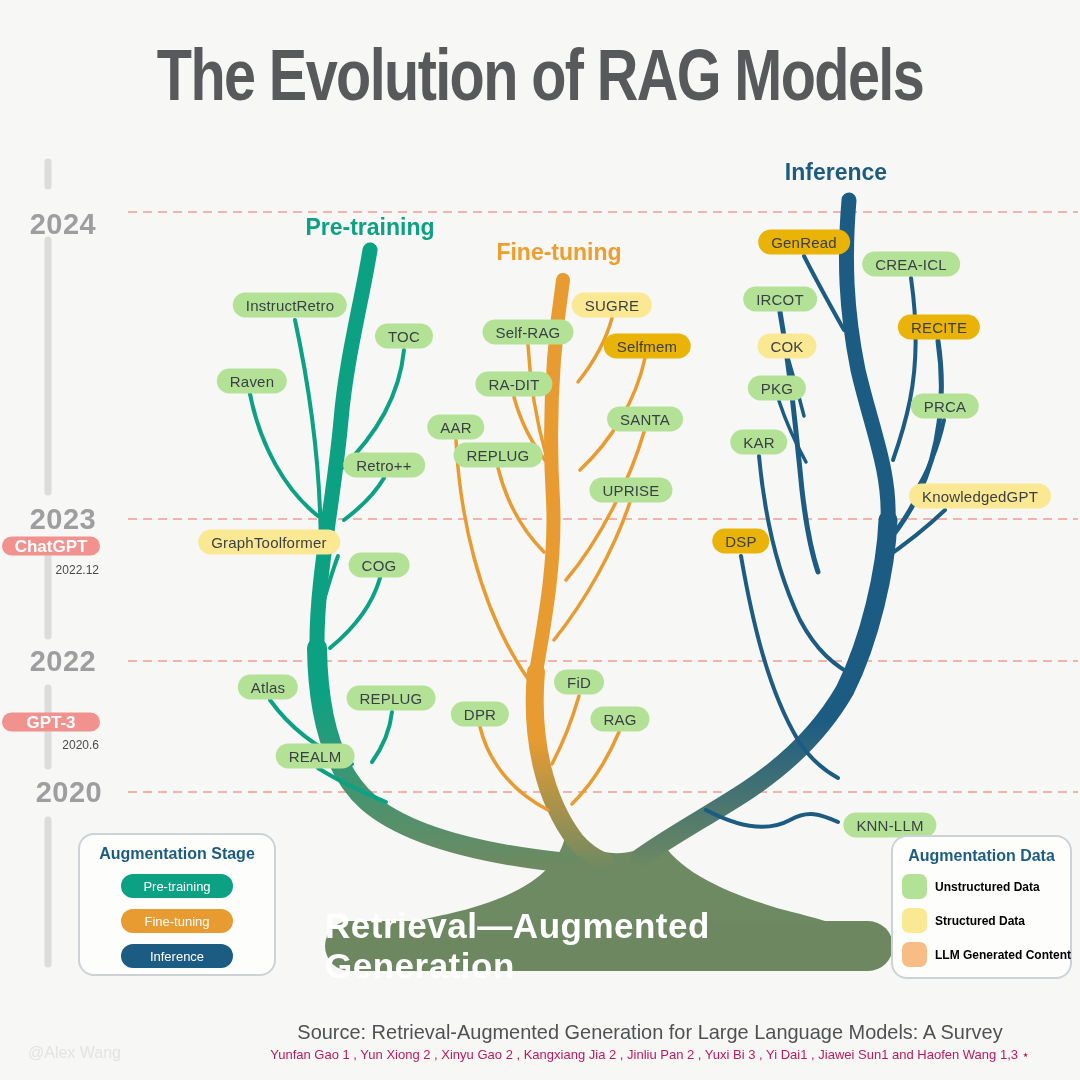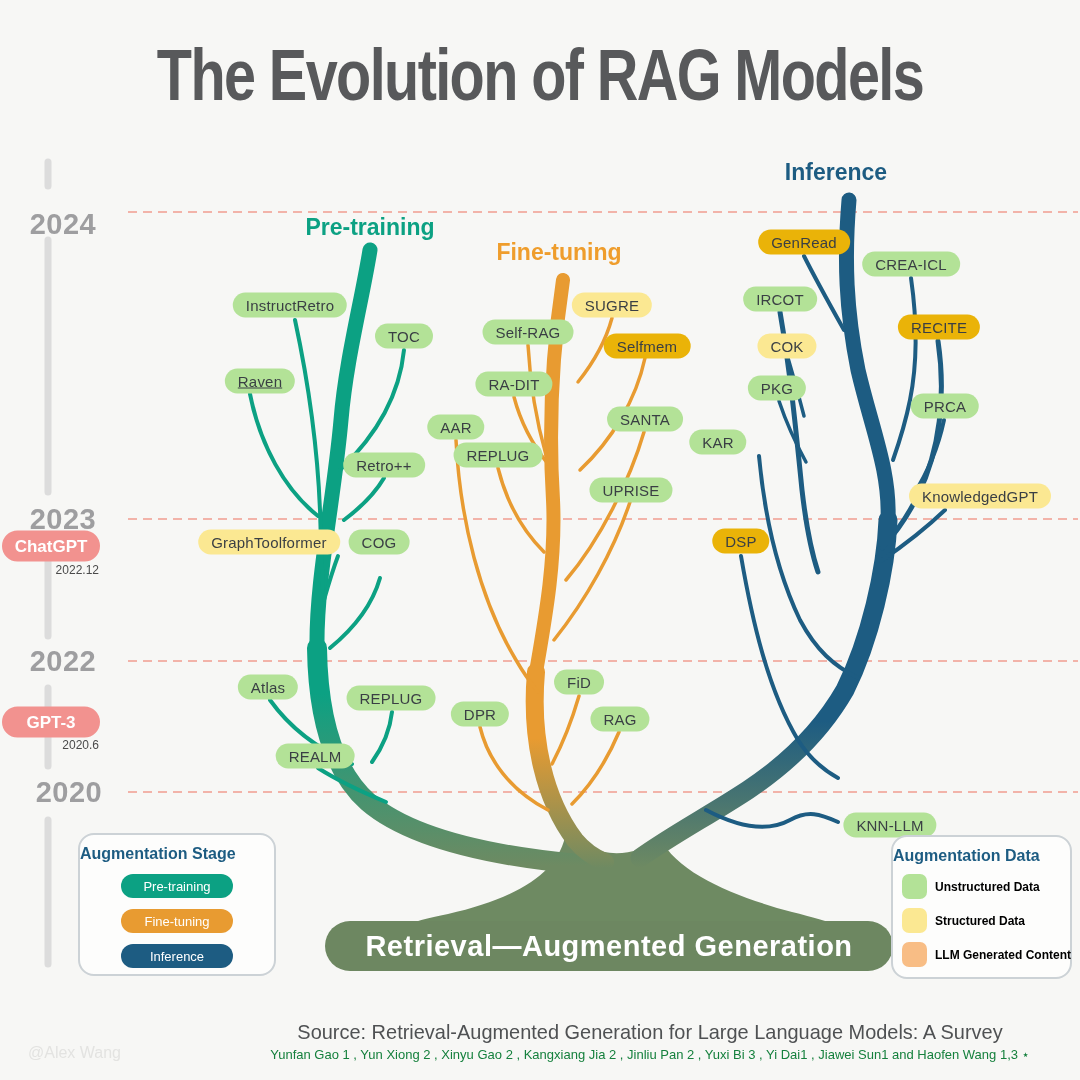--- a/index.html
+++ b/index.html
@@ -6,50 +6,50 @@
   body{font-family:"Liberation Sans", sans-serif; background:#e9e9e7;}
   #stage{position:relative; width:1080px; height:1080px; background:#f7f7f5; overflow:hidden;padding-left:8px;}
   #stage svg.tree{position:absolute; left:0; top:0;}
 
   .page-title{position:absolute; left:0; top:34px; width:1080px; text-align:center;
     font-size:72px; font-weight:bold; color:#58595b; letter-spacing:-2px;
     transform:scaleX(0.8); transform-origin:540px 0;}
 
   .year-label{position:absolute; width:110px; text-align:center; font-size:29px; font-weight:bold;
     color:#9e9ea0; letter-spacing:0.5px; transform:translateY(-50%);}
-  .event-pill{position:absolute; left:2px; width:98px; height:31px; border-radius:16px;
+  .event-pill{position:absolute; left:2px; width:98px; height:19px; border-radius:16px;
     background:#f2928f; color:#fff; font-size:17px; font-weight:bold; display:flex;
     align-items:center; justify-content:center; transform:translateY(-50%);}
   .event-date{position:absolute; left:0; width:99px; text-align:right; font-size:12px; color:#4a4a4a;}
 
   .branch-heading{position:absolute; transform:translate(-50%,-50%); font-size:23px; font-weight:bold; white-space:nowrap;}
 
   .model{position:absolute; transform:translate(-50%,-50%); white-space:nowrap;
     font-size:15px; color:#3a3f44; padding:4px 13px; border-radius:15px; letter-spacing:0.2px;}
   .model.unstructured{background:#b3e297;}
   .model.structured{background:#fbe892;}
   .model.llm{background:#eab308;}
 
   .trunk-pill{position:absolute; left:325px; top:921px; width:568px; height:50px;
     background:#6d8761; border-radius:25px; display:flex; align-items:center; justify-content:center;
-    color:#fff; font-size:29px; font-weight:bold; letter-spacing:0.5px;}
+    color:#fff; font-size:35px; font-weight:bold; letter-spacing:0.5px;}
 
   .legend{position:absolute; background:#fdfdfc; border:2px solid #ccd2d6; border-radius:16px;}
-  .legend .legend-title{font-size:16px; font-weight:bold; color:#1d5c82; margin-top:10px;}
+  .legend .legend-title{text-align:center; font-size:16px; font-weight:bold; color:#1d5c82; margin-top:10px;}
   #legend-stage{left:78px; top:833px; width:194px; height:139px;}
   #legend-stage .stage-pill{width:112px; height:24px; margin:11px auto 0 auto; border-radius:12px;
     color:#fff; font-size:13px; display:flex; align-items:center; justify-content:center;}
   #legend-data{left:891px; top:835px; width:177px; height:140px;}
   #legend-data .data-row{display:flex; align-items:center; margin:9px 0 0 9px;}
   #legend-data .swatch{width:25px; height:25px; border-radius:7px; flex:0 0 auto;}
   #legend-data .data-label{font-size:12px; color:#000000; margin-left:8px; font-weight:bold; white-space:nowrap;}
 
   .source{position:absolute; left:220px; top:1020px; width:860px; text-align:center; color:#4f5153;}
   .source .line1{font-size:21px; letter-spacing:0px; transform:scaleX(0.95); transform-origin:center;}
-  .source .line2{font-size:13px; color:#15803d; margin-top:3px;}
+  .source .line2{font-size:13px; color:#be185d; margin-top:3px;}
   .watermark{position:absolute; left:28px; top:1044px; font-size:16px; color:#e3e3e1;}
 </style>
 </head>
 <body>
 
 <div id="stage">
 
   <svg class="tree" width="1080" height="1080" viewBox="0 0 1080 1080">
     <defs>
       <linearGradient id="gPre" x1="0" y1="250" x2="0" y2="866" gradientUnits="userSpaceOnUse">
@@ -154,24 +154,24 @@
       <div class="event-date" style="top: 738px;">2020.6</div>
     </div>
   <div id="heading-layer">
       <div class="branch-heading" style="left: 370px; top: 227px; color: rgb(12, 161, 131);">Pre-training</div>
       <div class="branch-heading" style="left: 559px; top: 252px; color: rgb(239, 157, 44);">Fine-tuning</div>
       <div class="branch-heading" style="left: 836px; top: 172px; color: rgb(29, 92, 130);">Inference</div>
     </div>
   <div id="model-layer">
       <div class="model unstructured" style="left: 290px; top: 305px;">InstructRetro</div>
       <div class="model unstructured" style="left: 404px; top: 336px;">TOC</div>
-      <div class="model unstructured" style="left: 260px; top: 381px; text-decoration: underline;">Raven</div>
+      <div class="model unstructured" style="left: 252px; top: 381px;">Raven</div>
       <div class="model unstructured" style="left: 384px; top: 465px;">Retro++</div>
       <div class="model structured" style="left: 269px; top: 542px;">GraphToolformer</div>
-      <div class="model unstructured" style="left: 379px; top: 542px;">COG</div>
+      <div class="model unstructured" style="left: 379px; top: 565px;">COG</div>
       <div class="model unstructured" style="left: 268px; top: 687px;">Atlas</div>
       <div class="model unstructured" style="left: 391px; top: 698px;">REPLUG</div>
       <div class="model unstructured" style="left: 315px; top: 756px;">REALM</div>
       <div class="model structured" style="left: 612px; top: 305px;">SUGRE</div>
       <div class="model unstructured" style="left: 528px; top: 332px;">Self-RAG</div>
       <div class="model llm" style="left: 647px; top: 346px;">Selfmem</div>
       <div class="model unstructured" style="left: 514px; top: 384px;">RA-DIT</div>
       <div class="model unstructured" style="left: 456px; top: 427px;">AAR</div>
       <div class="model unstructured" style="left: 645px; top: 419px;">SANTA</div>
       <div class="model unstructured" style="left: 498px; top: 455px;">REPLUG</div>
@@ -179,21 +179,21 @@
       <div class="model unstructured" style="left: 579px; top: 682px;">FiD</div>
       <div class="model unstructured" style="left: 480px; top: 714px;">DPR</div>
       <div class="model unstructured" style="left: 620px; top: 719px;">RAG</div>
       <div class="model llm" style="left: 804px; top: 242px;">GenRead</div>
       <div class="model unstructured" style="left: 911px; top: 264px;">CREA-ICL</div>
       <div class="model unstructured" style="left: 780px; top: 299px;">IRCOT</div>
       <div class="model llm" style="left: 939px; top: 327px;">RECITE</div>
       <div class="model structured" style="left: 787px; top: 346px;">COK</div>
       <div class="model unstructured" style="left: 777px; top: 388px;">PKG</div>
       <div class="model unstructured" style="left: 945px; top: 406px;">PRCA</div>
-      <div class="model unstructured" style="left: 718px; top: 442px;">KAR</div>
+      <div class="model unstructured" style="left: 759px; top: 442px;">KAR</div>
       <div class="model structured" style="left: 980px; top: 496px;">KnowledgedGPT</div>
       <div class="model llm" style="left: 741px; top: 541px;">DSP</div>
       <div class="model unstructured" style="left: 890px; top: 825px;">KNN-LLM</div>
     </div>
 
   <div class="trunk-pill">Retrieval—Augmented Generation</div>
 
   <div class="legend" id="legend-stage">
     <div class="legend-title">Augmentation Stage</div>
     <div id="legend-stage-items">

